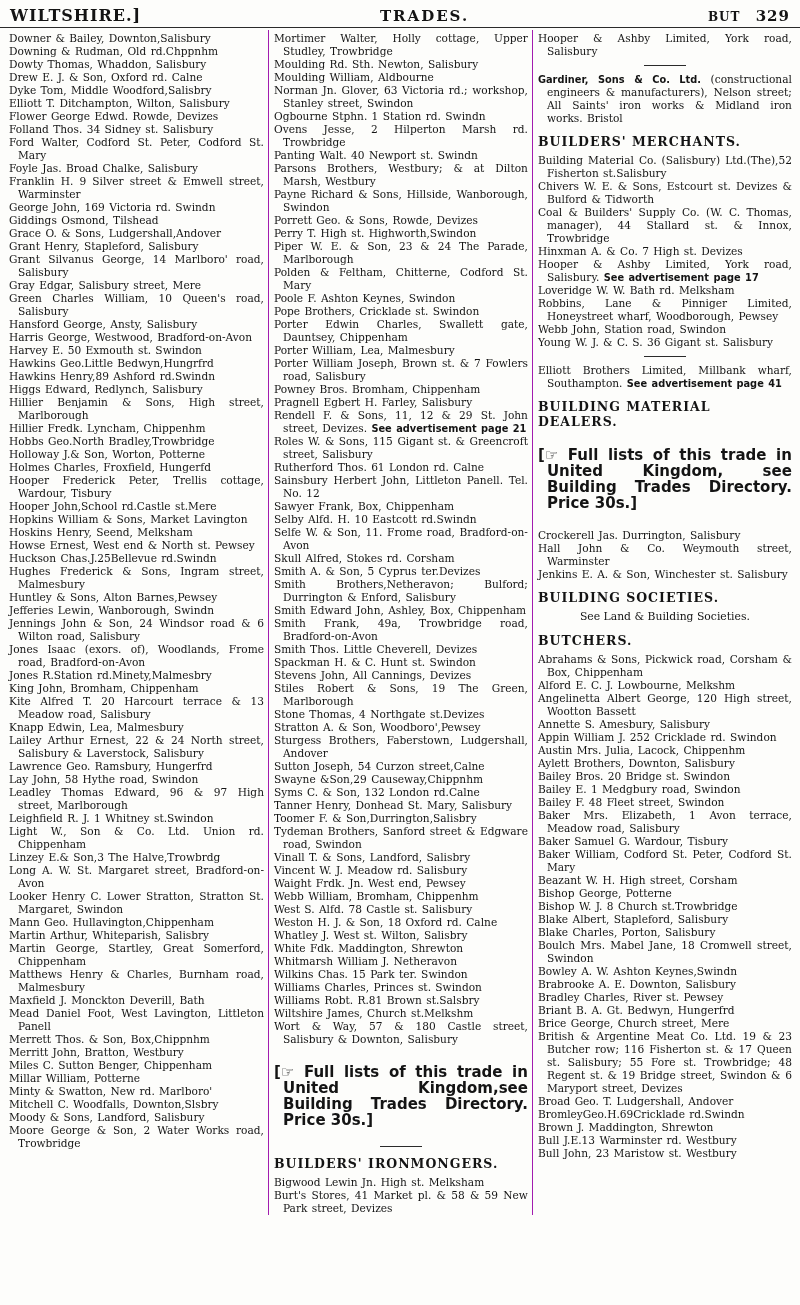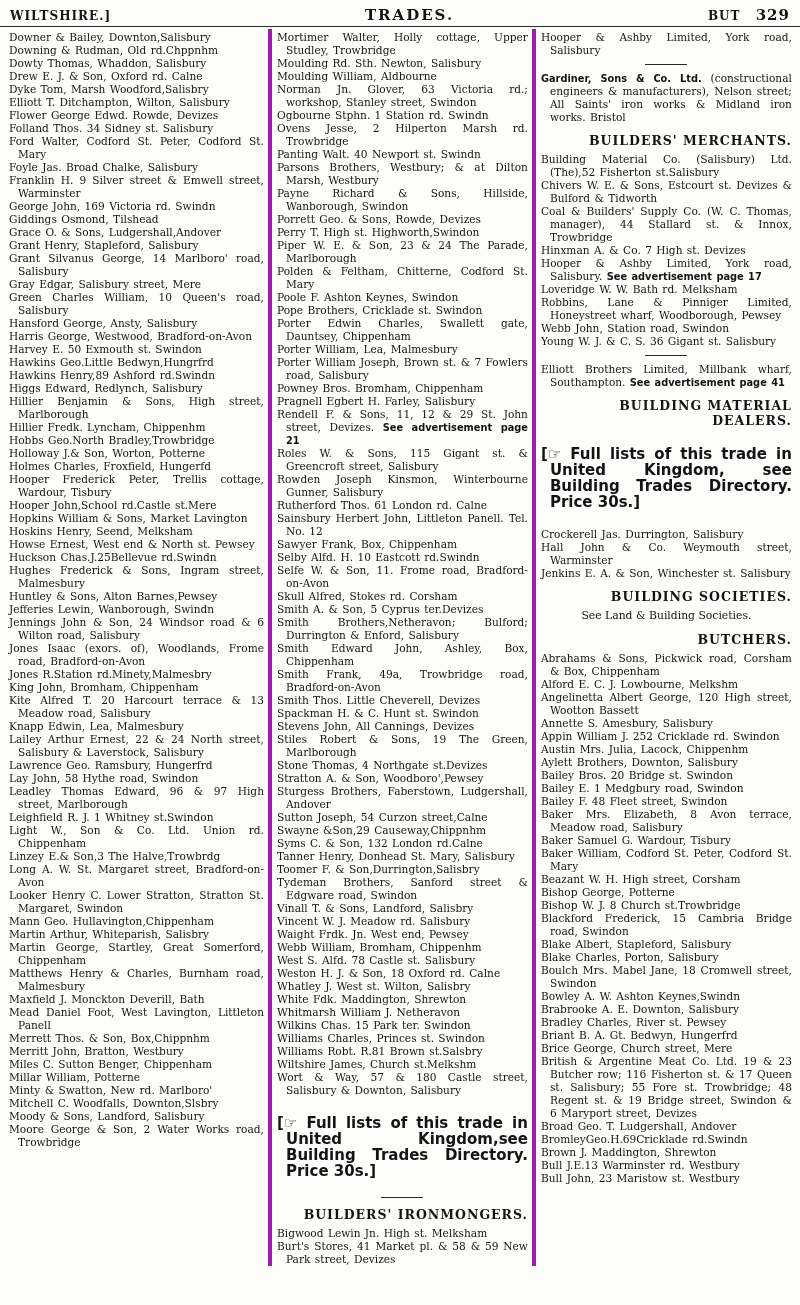--- a/index.html
+++ b/index.html
@@ -1,31 +1,31 @@
 <!DOCTYPE html>
 <html><head>
 <meta charset="utf-8">
 <style>
   html,body{margin:0;padding:0;background:#fdfdfb;}
   body{width:800px;height:1305px;overflow:hidden;color:#141414;
        font-family:"DejaVu Serif", serif;}
   .page{width:800px;height:1305px;position:relative;}
   .hdr{display:flex;justify-content:space-between;align-items:baseline;
        padding:6px 10px 2px 10px;border-bottom:1px solid #2a2a2a;}
-  .hdr .county{font-size:12px;font-weight:bold;letter-spacing:1px;}
+  .hdr .county{font-size:16px;font-weight:bold;letter-spacing:1px;}
   .hdr .title{font-size:15px;font-weight:bold;letter-spacing:2px;}
   .hdr .folio{font-size:12px;font-weight:bold;letter-spacing:1px;}
   .hdr .folio .pg{font-size:15px;margin-left:10px;}
   .cols{display:flex;align-items:stretch;padding:2px 4px 0 4px;}
   .col{width:33.33%;padding:2px 4px 0 5px;box-sizing:border-box;}
-  .col + .col{border-left:4px solid #a21caf;}
+  .col + .col{border-left:1px solid #a21caf;}
   p.e{margin:0;font-size:10.6px;line-height:13px;text-align:justify;
       text-indent:-9px;padding-left:9px;word-spacing:1px;}
   p.e .b, p.n .b{font-family:"DejaVu Sans", sans-serif;font-weight:bold;font-size:9.8px;}
-  h3.h{margin:9px 0 5px 0;font-size:12.5px;text-align:right;font-weight:bold;
+  h3.h{margin:9px 0 5px 0;font-size:12.5px;text-align:left;font-weight:bold;
        letter-spacing:1px;line-height:15px;}
   p.n{margin:18px 0;font-family:"DejaVu Sans", sans-serif;font-weight:bold;
       font-size:15px;line-height:16px;text-align:justify;
       text-indent:-9px;padding-left:9px;}
   .dv{width:42px;height:1px;background:#2a2a2a;margin:7px auto 7px auto;}
   p.c{margin:2px 0 10px 0;font-size:10.8px;text-align:center;}
 </style>
 </head>
 <body>
 
@@ -37,21 +37,21 @@
       <span>BUT</span>
       <span class="pg">329</span>
     </span>
   </div>
   <div class="cols">
     <div class="col" id="col0">
         <p class="e">Downer &amp; Bailey, Downton,Salisbury</p>
         <p class="e">Downing &amp; Rudman, Old rd.Chppnhm</p>
         <p class="e">Dowty Thomas, Whaddon, Salisbury</p>
         <p class="e">Drew E. J. &amp; Son, Oxford rd. Calne</p>
-        <p class="e">Dyke Tom, Marsh Woodford,Salisbry</p>
+        <p class="e">Dyke Tom, Middle Woodford,Salisbry</p>
         <p class="e">Elliott T. Ditchampton, Wilton, Salisbury</p>
         <p class="e">Flower George Edwd. Rowde, Devizes</p>
         <p class="e">Folland Thos. 34 Sidney st. Salisbury</p>
         <p class="e">Ford Walter, Codford St. Peter, Codford St. Mary</p>
         <p class="e">Foyle Jas. Broad Chalke, Salisbury</p>
         <p class="e">Franklin H. 9 Silver street &amp; Emwell street, Warminster</p>
         <p class="e">George John, 169 Victoria rd. Swindn</p>
         <p class="e">Giddings Osmond, Tilshead</p>
         <p class="e">Grace O. &amp; Sons, Ludgershall,Andover</p>
         <p class="e">Grant Henry, Stapleford, Salisbury</p>
@@ -124,21 +124,20 @@
         <p class="e">Polden &amp; Feltham, Chitterne, Codford St. Mary</p>
         <p class="e">Poole F. Ashton Keynes, Swindon</p>
         <p class="e">Pope Brothers, Cricklade st. Swindon</p>
         <p class="e">Porter Edwin Charles, Swallett gate, Dauntsey, Chippenham</p>
         <p class="e">Porter William, Lea, Malmesbury</p>
         <p class="e">Porter William Joseph, Brown st. &amp; 7 Fowlers road, Salisbury</p>
         <p class="e">Powney Bros. Bromham, Chippenham</p>
         <p class="e">Pragnell Egbert H. Farley, Salisbury</p>
         <p class="e">Rendell F. &amp; Sons, 11, 12 &amp; 29 St. John street, Devizes. <span class="b">See advertisement page 21</span></p>
         <p class="e">Roles W. &amp; Sons, 115 Gigant st. &amp; Greencroft street, Salisbury</p>
-        <p class="e">Rowden Joseph Kinsmon, Winterbourne Gunner, Salisbury</p>
         <p class="e">Rutherford Thos. 61 London rd. Calne</p>
         <p class="e">Sainsbury Herbert John, Littleton Panell.  Tel. No. 12</p>
         <p class="e">Sawyer Frank, Box, Chippenham</p>
         <p class="e">Selby Alfd. H. 10 Eastcott rd.Swindn</p>
         <p class="e">Selfe W. &amp; Son, 11. Frome road, Bradford-on-Avon</p>
         <p class="e">Skull Alfred, Stokes rd. Corsham</p>
         <p class="e">Smith A. &amp; Son, 5 Cyprus ter.Devizes</p>
         <p class="e">Smith Brothers,Netheravon; Bulford; Durrington &amp; Enford, Salisbury</p>
         <p class="e">Smith Edward John, Ashley, Box, Chippenham</p>
         <p class="e">Smith Frank, 49a, Trowbridge road, Bradford-on-Avon</p>
@@ -202,27 +201,26 @@
         <p class="e">Abrahams &amp; Sons, Pickwick road, Corsham &amp; Box, Chippenham</p>
         <p class="e">Alford E. C. J. Lowbourne, Melkshm</p>
         <p class="e">Angelinetta Albert George, 120 High street, Wootton Bassett</p>
         <p class="e">Annette S. Amesbury, Salisbury</p>
         <p class="e">Appin William J. 252 Cricklade rd. Swindon</p>
         <p class="e">Austin Mrs. Julia, Lacock, Chippenhm</p>
         <p class="e">Aylett Brothers, Downton, Salisbury</p>
         <p class="e">Bailey Bros. 20 Bridge st. Swindon</p>
         <p class="e">Bailey E. 1 Medgbury road, Swindon</p>
         <p class="e">Bailey F. 48 Fleet street, Swindon</p>
-        <p class="e">Baker Mrs. Elizabeth, 8 Avon terrace, Meadow road, Salisbury</p>
+        <p class="e">Baker Mrs. Elizabeth, 1 Avon terrace, Meadow road, Salisbury</p>
         <p class="e">Baker Samuel G. Wardour, Tisbury</p>
         <p class="e">Baker William, Codford St. Peter, Codford St. Mary</p>
         <p class="e">Beazant W. H. High street, Corsham</p>
         <p class="e">Bishop George, Potterne</p>
         <p class="e">Bishop W. J. 8 Church st.Trowbridge</p>
-        <p class="e">Blackford Frederick, 15 Cambria Bridge road, Swindon</p>
         <p class="e">Blake Albert, Stapleford, Salisbury</p>
         <p class="e">Blake Charles, Porton, Salisbury</p>
         <p class="e">Boulch Mrs. Mabel Jane, 18 Cromwell street, Swindon</p>
         <p class="e">Bowley A. W. Ashton Keynes,Swindn</p>
         <p class="e">Brabrooke A. E. Downton, Salisbury</p>
         <p class="e">Bradley Charles, River st. Pewsey</p>
         <p class="e">Briant B. A. Gt. Bedwyn, Hungerfrd</p>
         <p class="e">Brice George, Church street, Mere</p>
         <p class="e">British &amp; Argentine Meat Co. Ltd. 19 &amp; 23 Butcher row; 116 Fisherton st. &amp; 17 Queen st. Salisbury; 55 Fore st. Trowbridge; 48 Regent st. &amp; 19 Bridge street, Swindon &amp; 6 Maryport street, Devizes</p>
         <p class="e">Broad Geo. T. Ludgershall, Andover</p>

